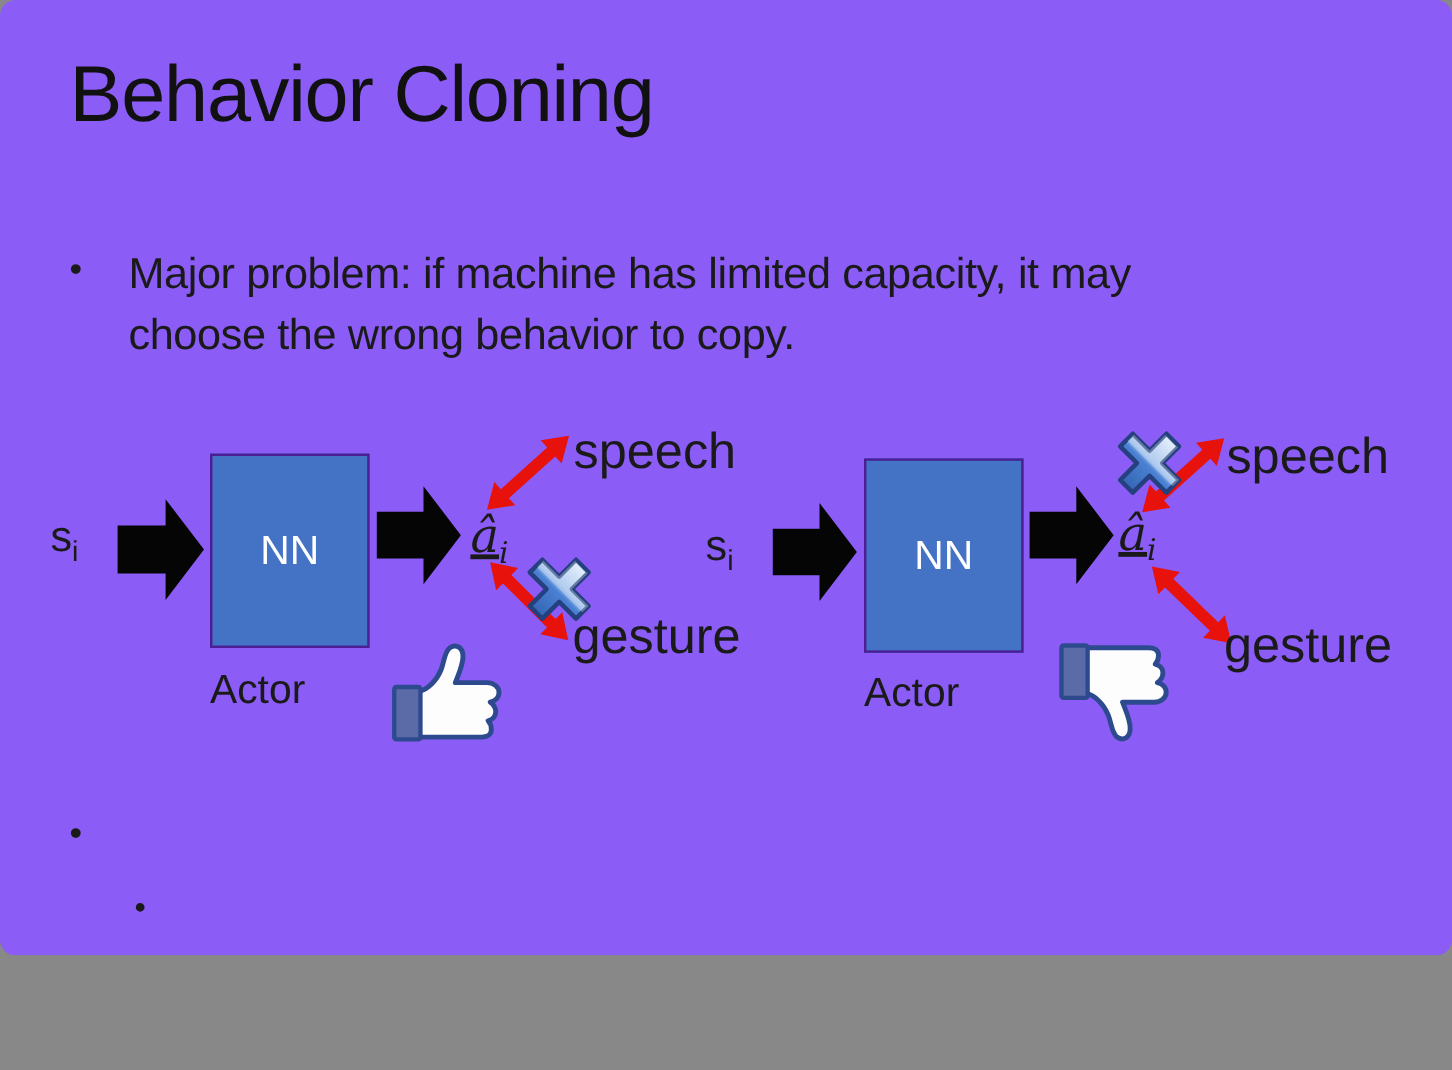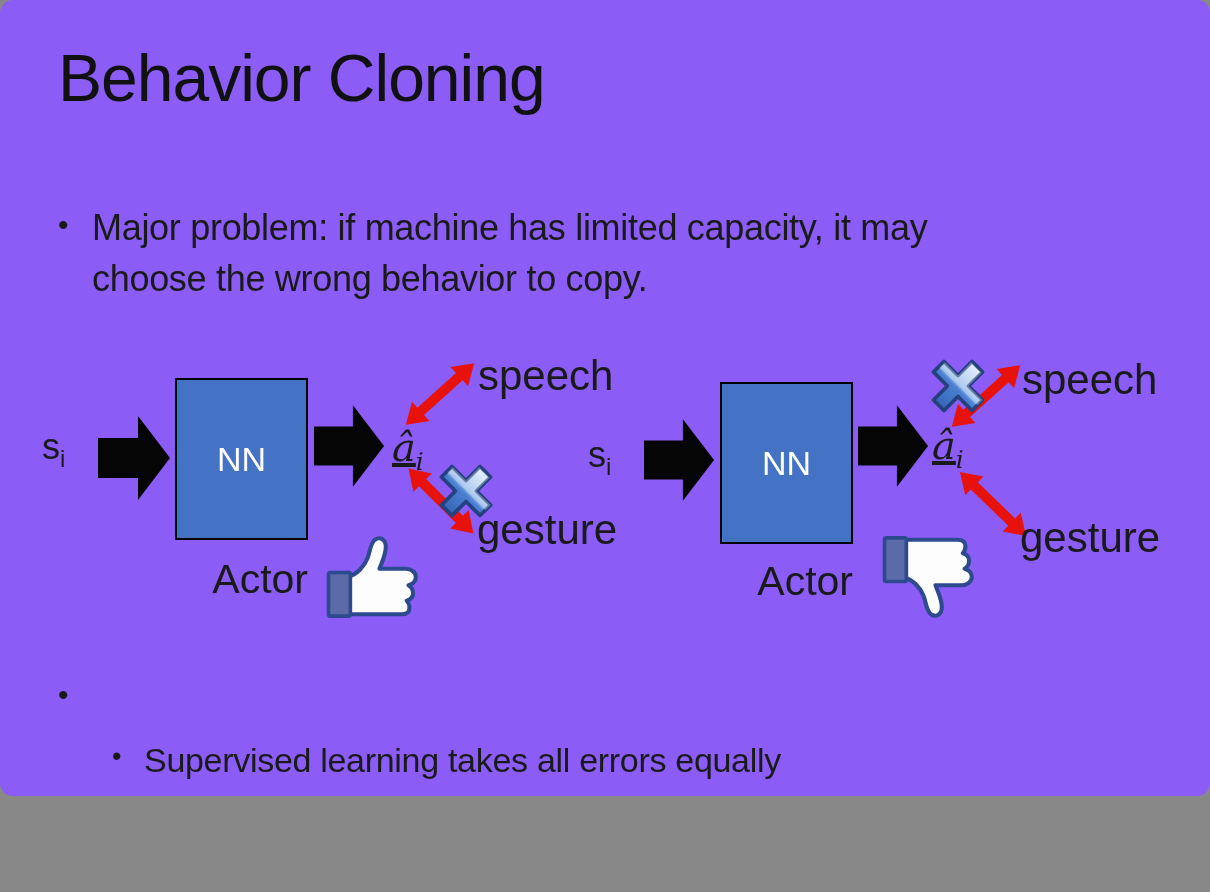--- a/index.html
+++ b/index.html
@@ -6,38 +6,38 @@
   .slide{
     position:relative;width:1210px;height:796px;background:#8b5cf6;
     overflow:hidden;font-family:"Liberation Sans",sans-serif;color:#1a1a1a;border-radius:13px;
   }
   .title{
     position:absolute;left:58px;top:40px;font-size:66px;font-weight:300;
     letter-spacing:-1px;color:#111;white-space:nowrap;
   }
   .bullet-row{position:absolute;display:flex;align-items:flex-start;}
   .bullet-marker{flex:0 0 34px;font-size:30px;line-height:1.55;}
-  .bullet-text{font-size:36px;line-height:1.42;letter-spacing:-0.3px;}
+  .bullet-text{font-size:36px;line-height:1.42;letter-spacing:-0.3px;margin-left:15px;}
   .b1{left:58px;top:202px;width:980px;}
   .b1 .bullet-text{width:942px;}
   .b2{left:58px;top:672px;width:1080px;}
   .b3{left:112px;top:736px;width:1000px;}
   .b3 .bullet-marker{flex:0 0 32px;font-size:27px;line-height:1.5;}
   .b3 .bullet-text{font-size:34px;}
   .abs{position:absolute;}
   .sig{font-size:36px;white-space:nowrap;}
   .sig sub{font-size:24px;}
   .ahat{font-family:"DejaVu Serif",serif;font-style:italic;font-size:40px;white-space:nowrap;text-decoration:underline;}
   .ahat sub{font-size:25px;font-style:italic;}
   .nnbox{
-    background:#4472C4;border:2px solid #000000;box-sizing:border-box;
+    background:#4472C4;border:2px solid #4c1d95;box-sizing:border-box;
     display:flex;align-items:center;justify-content:center;
     color:#ffffff;font-size:34px;
   }
-  .caption{font-size:41px;text-align:right;}
+  .caption{font-size:34px;text-align:left;}
   .branch-label{font-size:42px;white-space:nowrap;}
   .bar{position:absolute;left:35px;top:886px;width:452px;height:6px;background:#0a0a0a;}
   svg{display:block;overflow:visible;}
 </style>
 </head>
 <body>
 
 <div class="slide">
 
   <svg width="0" height="0" style="position:absolute" aria-hidden="true">
@@ -141,18 +141,17 @@
       <rect x="5" y="42" width="24" height="48" fill="#5A6BA8" stroke="#2E4A8E" stroke-width="4" rx="2"></rect>
     </svg>
   </div>
 
   <div class="bullet-row b2">
     <span class="bullet-marker">•</span>
   </div>
 
   <div class="bullet-row b3">
     <span class="bullet-marker">•</span>
-    <span class="bullet-text">Supervised learning takes all errors equally</span>
   </div>
 
   <div class="bar"></div>
 
 </div>
 
 </body></html>

